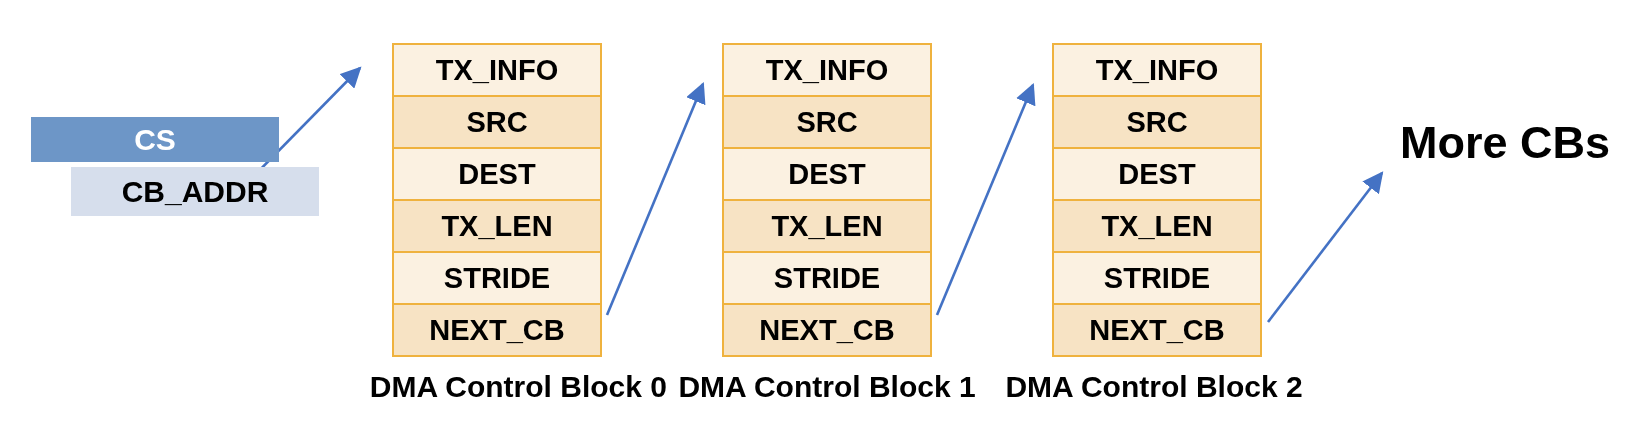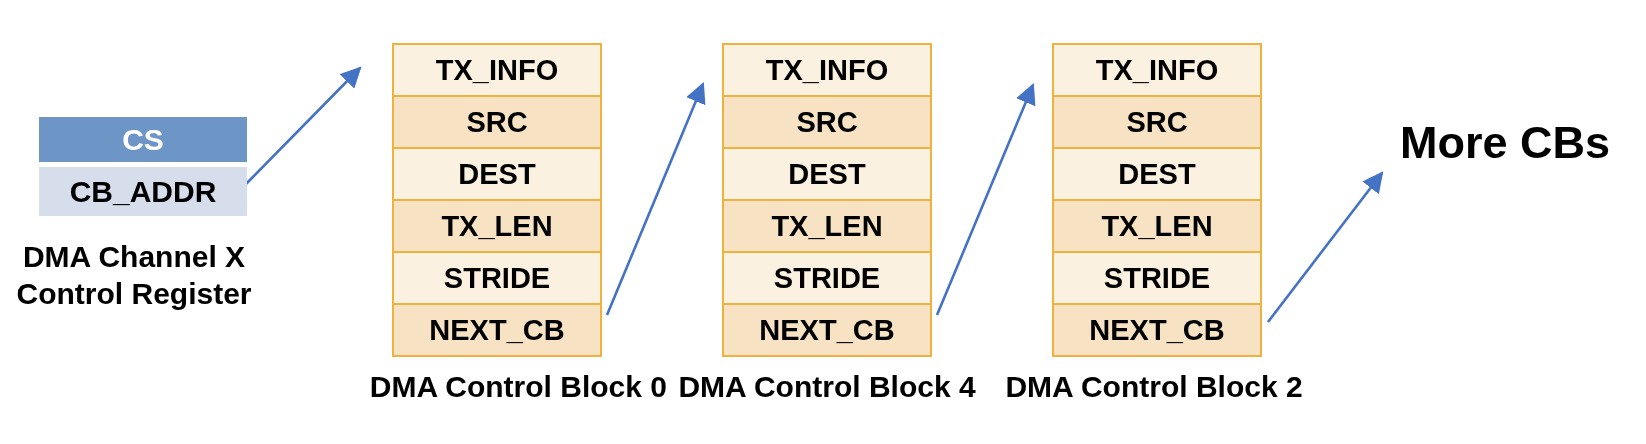--- a/index.html
+++ b/index.html
@@ -31,34 +31,35 @@
     pointer-events:none;
   }
   .arrow{
     stroke:var(--arrow);
     stroke-width:2.6;
     fill:none;
   }
   
   .reg-row{
     position:absolute;
-    left:39px;
-    width:208px;
+    left:31px;
+    width:248px;
     display:flex;align-items:center;justify-content:center;
     font-size:30px;
   }
   .reg-cs{
     top:117px;height:45px;
     background:var(--blue-box);
     color:#ffffff;
   }
   .reg-cbaddr{
     top:167px;height:49px;
     background:var(--lightblue-box);
     color:var(--text);
+    margin-left:40px;
   }
   .reg-caption{
     position:absolute;
     left:2px;top:238px;width:264px;
     text-align:center;
     font-size:30px;
     line-height:37px;
   }
   
   .cb{
@@ -112,24 +113,20 @@
       </marker>
     </defs>
     <line class="arrow" x1="246" y1="184" x2="360" y2="68" marker-end="url(#arrowhead)"></line>
     <line class="arrow" x1="607" y1="315" x2="703" y2="84" marker-end="url(#arrowhead)"></line>
     <line class="arrow" x1="937" y1="315" x2="1033" y2="85" marker-end="url(#arrowhead)"></line>
     <line class="arrow" x1="1268" y1="322" x2="1382" y2="173" marker-end="url(#arrowhead)"></line>
   </svg>
 
   <div class="reg-row reg-cs">CS</div>
   <div class="reg-row reg-cbaddr">CB_ADDR</div>
-  <div class="reg-caption">
-    <div>DMA Channel X</div>
-    <div>Control Register</div>
-  </div>
 
   <div class="cb cb-0">
       <div class="cell light">TX_INFO</div>
       <div class="cell dark">SRC</div>
       <div class="cell light">DEST</div>
       <div class="cell dark">TX_LEN</div>
       <div class="cell light">STRIDE</div>
       <div class="cell dark">NEXT_CB</div>
     </div>
   <div class="cb cb-1">
@@ -143,18 +140,18 @@
   <div class="cb cb-2">
       <div class="cell light">TX_INFO</div>
       <div class="cell dark">SRC</div>
       <div class="cell light">DEST</div>
       <div class="cell dark">TX_LEN</div>
       <div class="cell light">STRIDE</div>
       <div class="cell dark">NEXT_CB</div>
     </div>
 
   <div class="cb-caption cb-caption-0">DMA Control Block 0</div>
-  <div class="cb-caption cb-caption-1">DMA Control Block 4</div>
+  <div class="cb-caption cb-caption-1">DMA Control Block 1</div>
   <div class="cb-caption cb-caption-2">DMA Control Block 2</div>
 
   <div class="more-cbs">More CBs</div>
 
 </div>
 
 </body></html>

